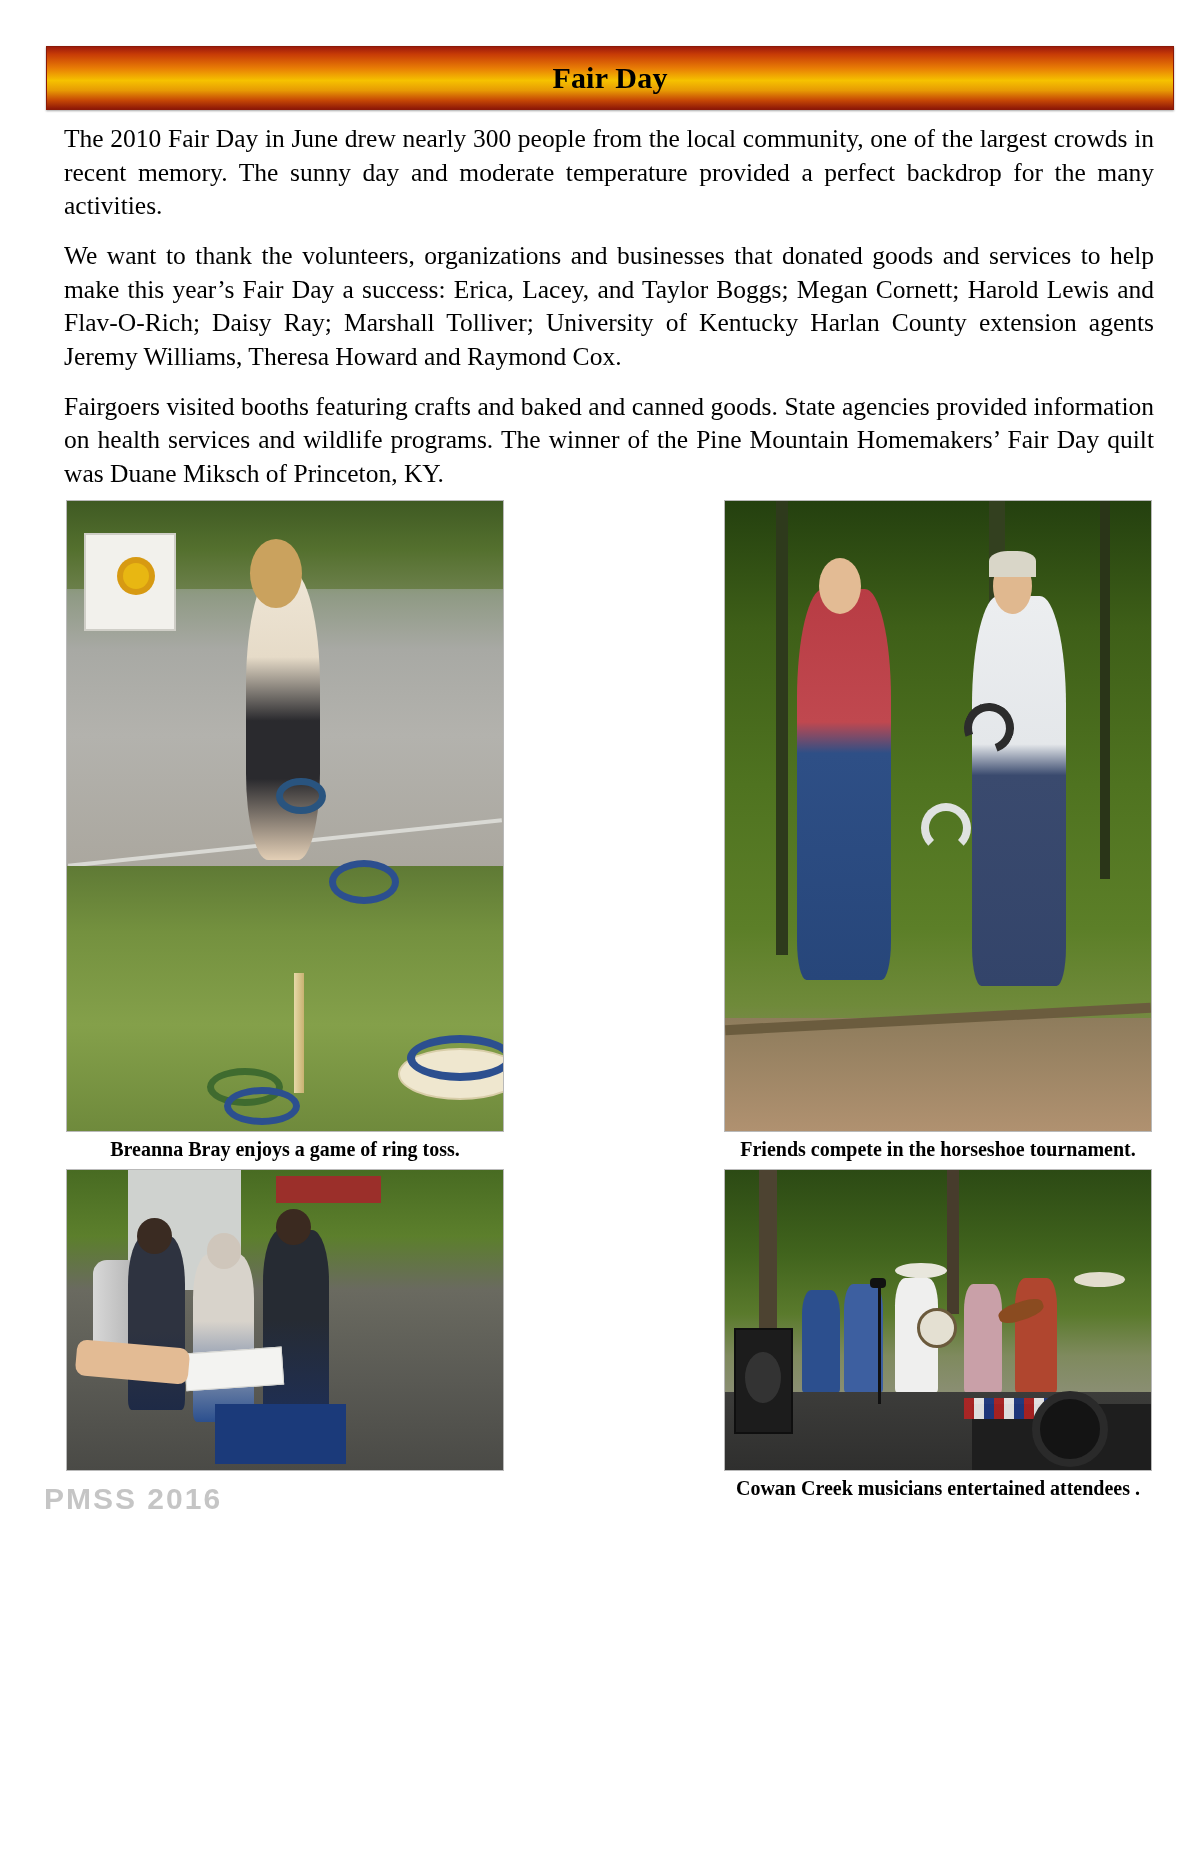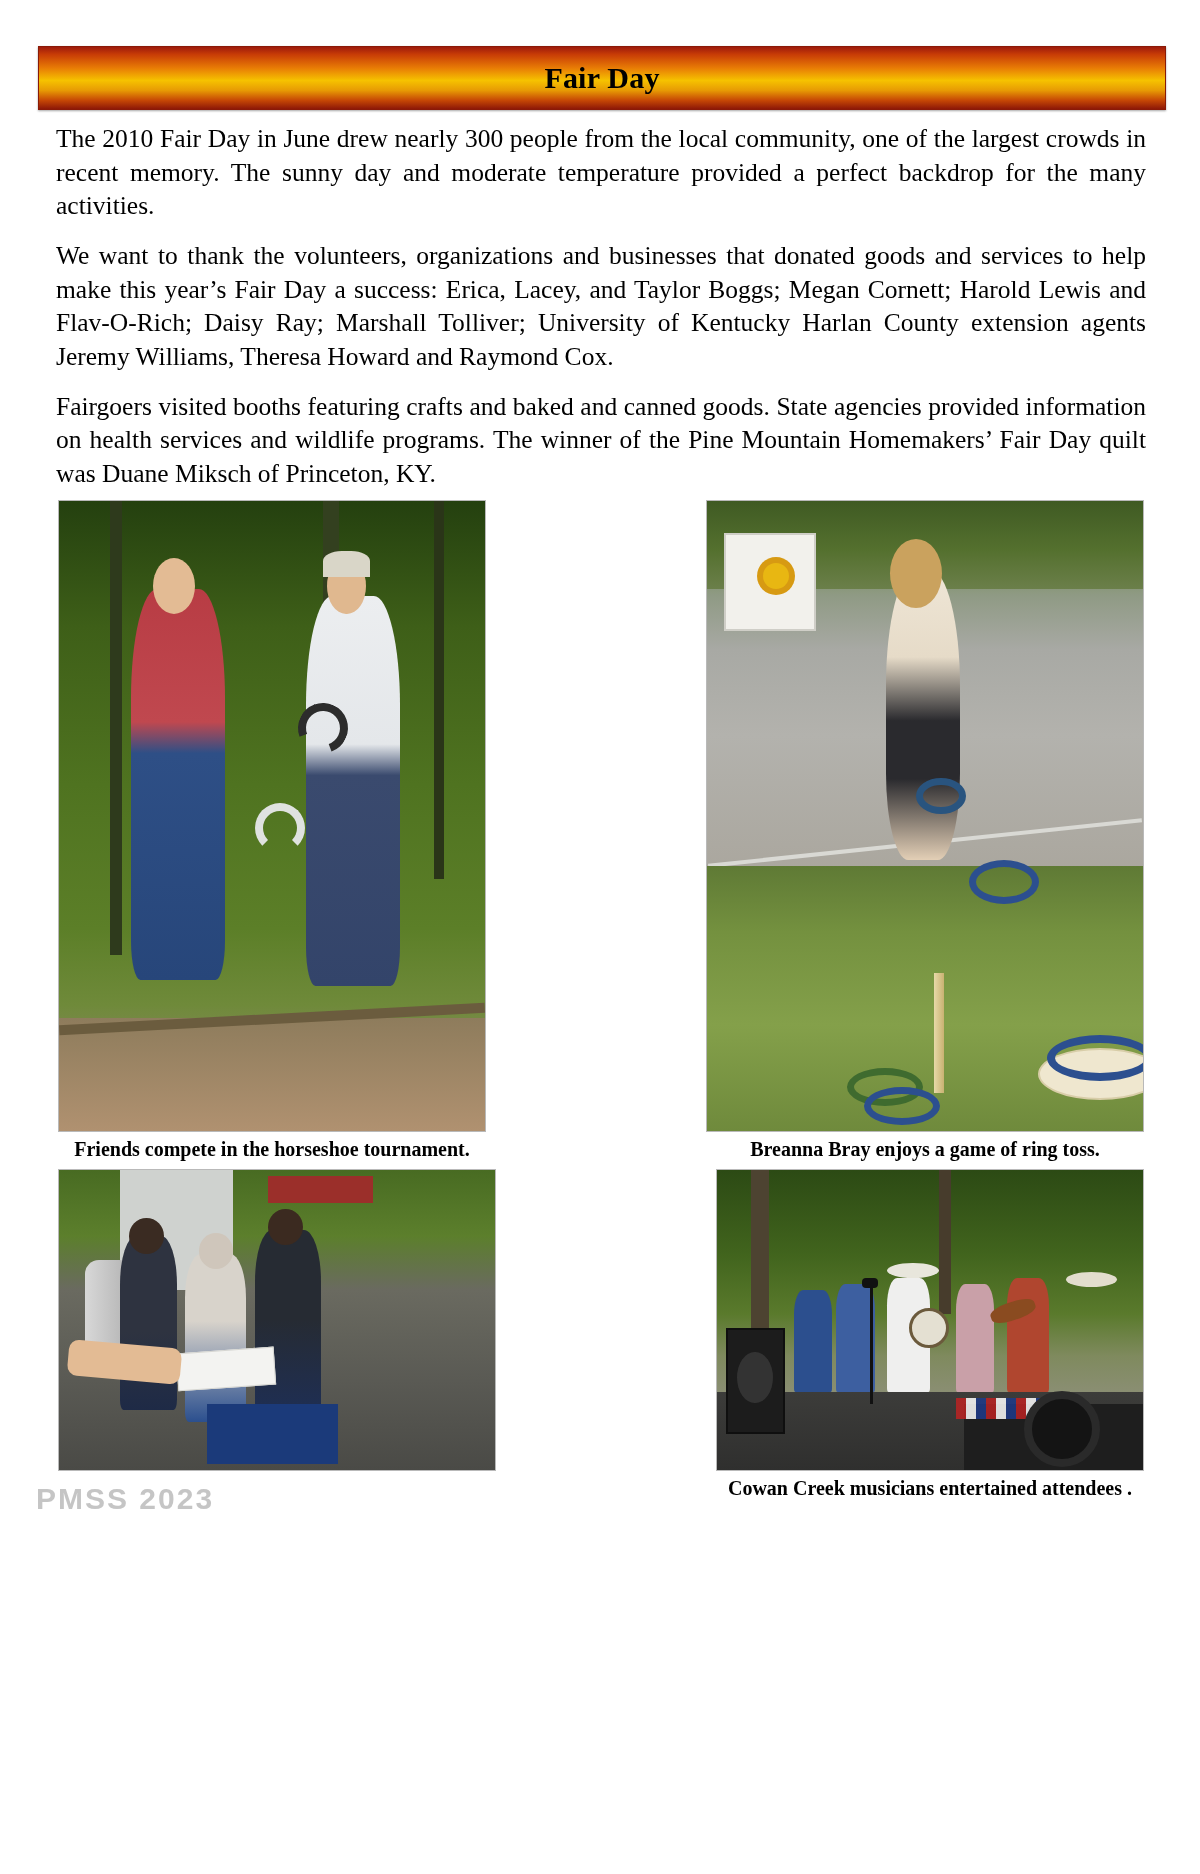--- a/index.html
+++ b/index.html
@@ -10,21 +10,21 @@
   body {
     width: 1200px;
     height: 1874px;
     font-family: "Liberation Serif", serif;
     color: #000;
     position: relative;
     overflow: hidden;
   }
   .page {
     position: absolute;
-    left: 0; top: 0;
+    left: 8px; top: 0;
     width: 1028px;
     height: 1874px;
     background: #ffffff;
   }
 
   
   .banner {
     position: absolute;
     left: 38px;
     top: 46px;
@@ -312,58 +312,58 @@
 
   <div class="body-text">
     <p class="para">The 2010 Fair Day in June drew nearly 300 people from the local community, one of the largest crowds in recent memory. The sunny day and moderate temperature provided a perfect backdrop for the many activities.</p>
     <p class="para">We want to thank the volunteers, organizations and businesses that donated goods and services to help make this year’s Fair Day a success: Erica, Lacey, and Taylor Boggs; Megan Cornett; Harold Lewis and Flav-O-Rich; Daisy Ray; Marshall Tolliver; University of Kentucky Harlan County extension agents Jeremy Williams, Theresa Howard and Raymond Cox.</p>
     <p class="para">Fairgoers visited booths featuring crafts and baked and canned goods. State agencies provided information on health services and wildlife programs.  The winner of the Pine Mountain Homemakers’ Fair Day quilt was Duane Miksch of Princeton, KY.</p>
   </div>
 
   <div class="photos">
 
     <div class="photo-row">
-
-      <div class="photo-cell wide">
-        <div class="photo-frame p2">
-          <div class="woods"></div>
-          <div class="trunk1"></div>
-          <div class="trunk2"></div>
-          <div class="trunk3"></div>
-          <div class="dirt"></div>
-          <div class="plank"></div>
-          <div class="man1"></div>
-          <div class="head1"></div>
-          <div class="man2"></div>
-          <div class="head2"></div>
-          <div class="cap"></div>
-          <div class="shoe1"></div>
-          <div class="shoe2"></div>
-        </div>
-        <div class="caption">Friends compete in the horseshoe tournament.</div>
-      </div>
 
       <div class="photo-cell">
         <div class="photo-frame p1">
           <div class="sky-road"></div>
           <div class="trees-top"></div>
           <div class="sign"></div>
           <div class="path"></div>
           <div class="grass"></div>
           <div class="child-body"></div>
           <div class="child-hair"></div>
           <div class="ring-a"></div>
           <div class="ring-b"></div>
           <div class="ring-c"></div>
           <div class="ring-d"></div>
           <div class="peg"></div>
           <div class="base"></div>
           <div class="base-ring"></div>
         </div>
         <div class="caption">Breanna Bray enjoys a game of ring toss.</div>
+      </div>
+
+      <div class="photo-cell wide">
+        <div class="photo-frame p2">
+          <div class="woods"></div>
+          <div class="trunk1"></div>
+          <div class="trunk2"></div>
+          <div class="trunk3"></div>
+          <div class="dirt"></div>
+          <div class="plank"></div>
+          <div class="man1"></div>
+          <div class="head1"></div>
+          <div class="man2"></div>
+          <div class="head2"></div>
+          <div class="cap"></div>
+          <div class="shoe1"></div>
+          <div class="shoe2"></div>
+        </div>
+        <div class="caption">Friends compete in the horseshoe tournament.</div>
       </div>
 
     </div>
 
     <div class="photo-row">
 
       <div class="photo-cell">
         <div class="photo-frame p3">
           <div class="bg"></div>
           <div class="canopy"></div>
@@ -403,15 +403,15 @@
           <div class="speaker"></div>
           <div class="wheel"></div>
         </div>
         <div class="caption">Cowan Creek musicians entertained attendees .</div>
       </div>
 
     </div>
 
   </div>
 
-  <div class="watermark">PMSS 2023</div>
+  <div class="watermark">PMSS 2016</div>
 
 </div>
 
 </body></html>

